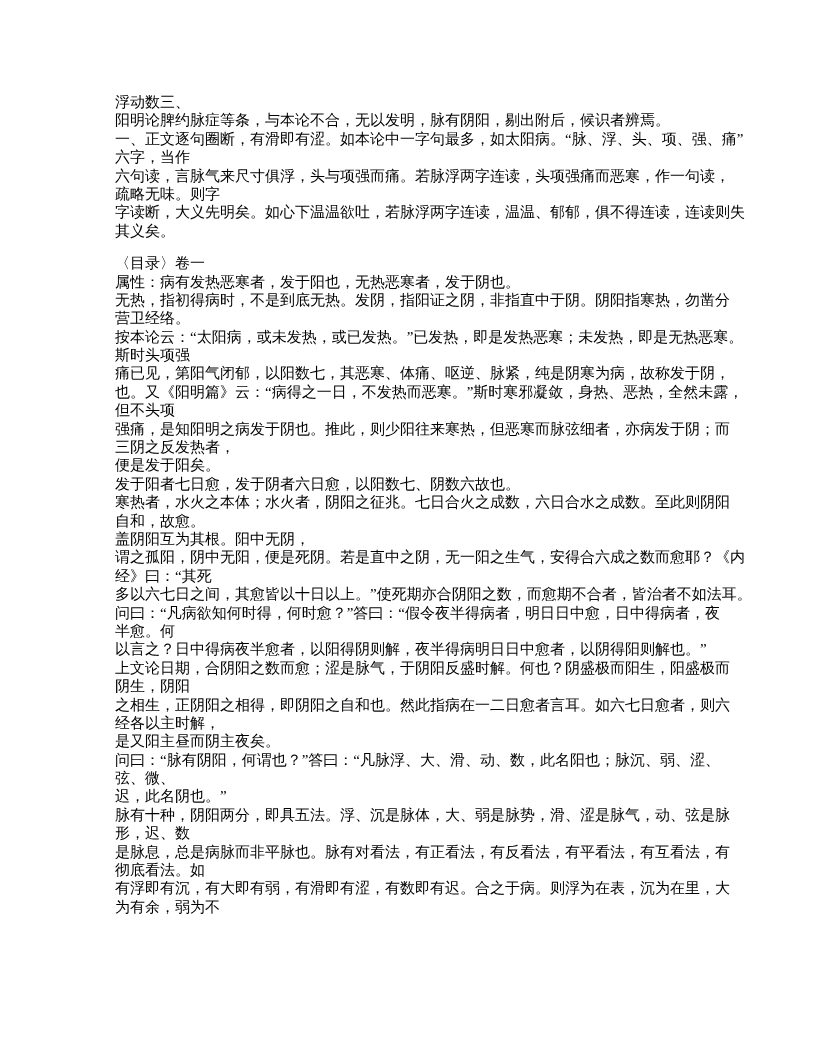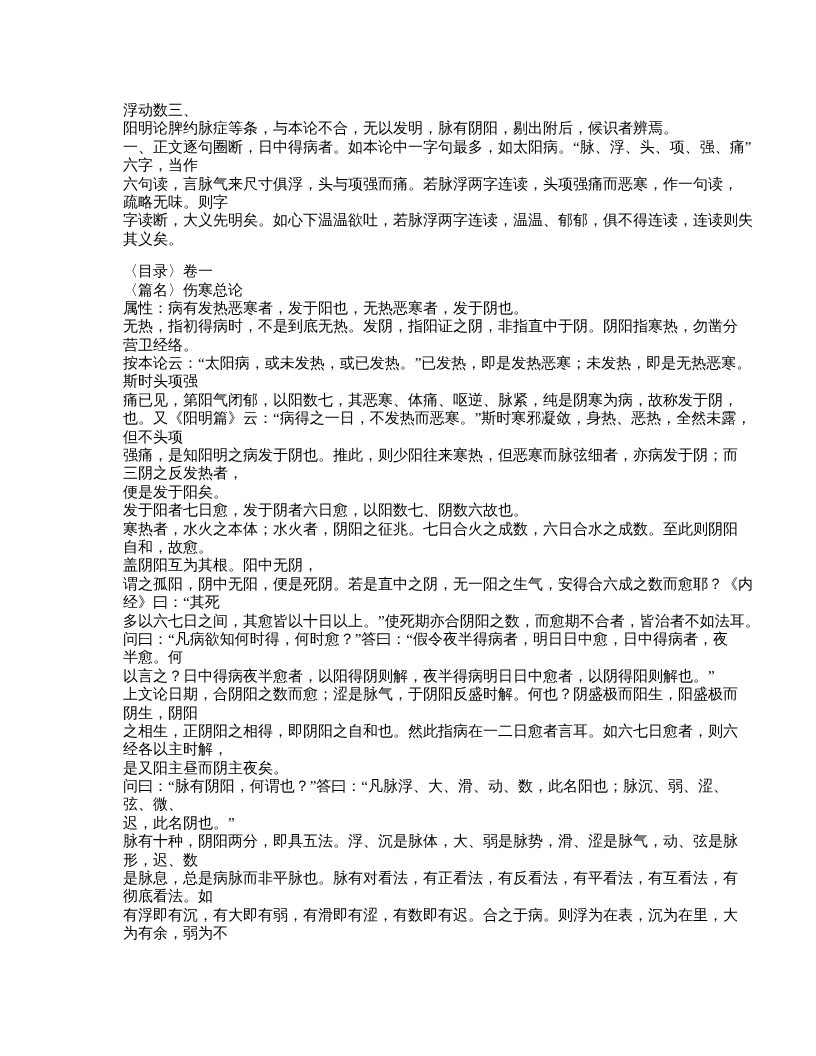--- a/index.html
+++ b/index.html
@@ -15,49 +15,48 @@
     overflow: hidden;
     font-family: "Liberation Serif", "DejaVu Serif", serif;
     color: #000000;
   }
   .text-block {
     position: absolute;
     left: 111px;
     top: 89px;
     width: 660px;
   }
-  .section { margin: 12px; padding: 0; }
+  .section { margin: 4px; padding: 0; }
   .section + .section { margin-top: 14px; }
   .line {
     font-size: 15px;
     line-height: 18.4px;
     height: 18.4px;
     white-space: pre;
     letter-spacing: 0px;
     color: #000000;
   }
 </style>
 </head>
 <body>
 
 <div class="page">
   <div class="text-block">
     <div class="section">
         <div class="line">浮动数三、</div>
         <div class="line">阳明论脾约脉症等条，与本论不合，无以发明，脉有阴阳，剔出附后，候识者辨焉。</div>
-        <div class="line">一、正文逐句圈断，日中得病者。如本论中一字句最多，如太阳病。“脉、浮、头、项、强、痛”</div>
+        <div class="line">一、正文逐句圈断，有滑即有涩。如本论中一字句最多，如太阳病。“脉、浮、头、项、强、痛”</div>
         <div class="line">六字，当作</div>
         <div class="line">六句读，言脉气来尺寸俱浮，头与项强而痛。若脉浮两字连读，头项强痛而恶寒，作一句读，</div>
         <div class="line">疏略无味。则字</div>
         <div class="line">字读断，大义先明矣。如心下温温欲吐，若脉浮两字连读，温温、郁郁，俱不得连读，连读则失</div>
         <div class="line">其义矣。</div>
       </div>
     <div class="section">
         <div class="line">〈目录〉卷一</div>
-        <div class="line">〈篇名〉伤寒总论</div>
         <div class="line">属性：病有发热恶寒者，发于阳也，无热恶寒者，发于阴也。</div>
         <div class="line">无热，指初得病时，不是到底无热。发阴，指阳证之阴，非指直中于阴。阴阳指寒热，勿凿分</div>
         <div class="line">营卫经络。</div>
         <div class="line">按本论云：“太阳病，或未发热，或已发热。”已发热，即是发热恶寒；未发热，即是无热恶寒。</div>
         <div class="line">斯时头项强</div>
         <div class="line">痛已见，第阳气闭郁，以阳数七，其恶寒、体痛、呕逆、脉紧，纯是阴寒为病，故称发于阴，</div>
         <div class="line">也。又《阳明篇》云：“病得之一日，不发热而恶寒。”斯时寒邪凝敛，身热、恶热，全然未露，</div>
         <div class="line">但不头项</div>
         <div class="line">强痛，是知阳明之病发于阴也。推此，则少阳往来寒热，但恶寒而脉弦细者，亦病发于阴；而</div>
         <div class="line">三阴之反发热者，</div>

